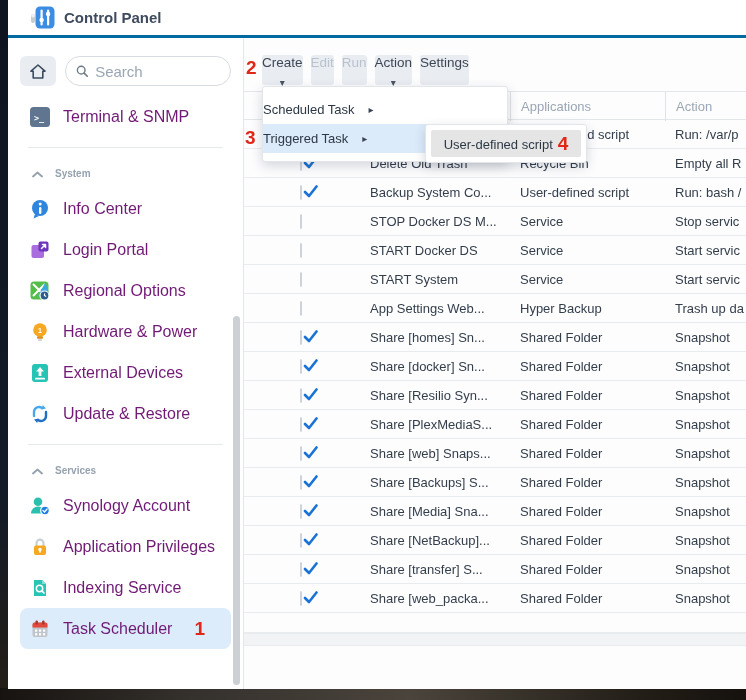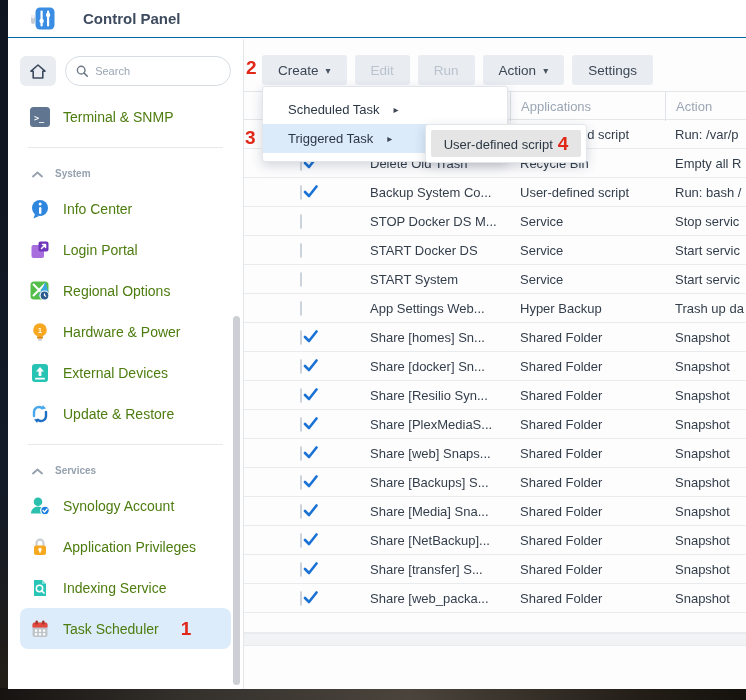--- a/index.html
+++ b/index.html
@@ -12,74 +12,74 @@
   .desktop-bottom {
     position:absolute; left:0; bottom:0; width:746px; height:12px;
     background:linear-gradient(90deg,#171310,#34302c 25%,#4a443c 55%,#241f18 85%,#15110d);
   }
   .window {
     position:absolute; left:8px; top:0; width:738px; height:689px;
     background:#ffffff; overflow:hidden;
   }
   
   .titlebar { position:absolute; left:0; top:0; right:0; height:38px; background:#fff;
-    border-bottom:1px solid #0369a1; display:flex; align-items:center; padding-left:22px;gap:19px; }
+    border-bottom:3px solid #0369a1; display:flex; align-items:center; padding-left:22px; }
   .app-icon { width:25px; height:25px; margin-right:9px; }
   .title { font-size:15px; font-weight:bold; color:#3e4b5e; }
   
   .sidebar { position:absolute; left:0; top:39px; bottom:0; width:236px; background:#fff;
     border-right:1px solid #e4e7ea; }
   .side-body { padding:17px 12px 0 12px; }
   .search-row { display:flex; gap:9px; margin-bottom:10px; }
   .home-btn { width:36px; height:30px; background:#e9edf1; border-radius:6px;
     display:flex; align-items:center; justify-content:center; flex:none; }
   .search-box { flex:1; height:30px; border:1px solid #d6dce2; border-radius:15px;
     display:flex; align-items:center; padding:0 10px; background:#fff; }
-  .search-box input { border:none; outline:none; width:100%; font-size:11px; color:#42505f;
+  .search-box input { border:none; outline:none; width:100%; font-size:15px; color:#42505f;
     font-family:"Liberation Sans",sans-serif; background:transparent; margin-left:7px; }
   .search-box input::placeholder { color:#9aa6b3; }
   .side-item { height:41px; display:flex; align-items:center; padding-left:10px;
     border-radius:8px; cursor:default; }
   .side-item .icn { width:20px; height:20px; margin-right:13px; flex:none; }
-  .side-item .lbl { font-size:14px; color:#4d7c0f; white-space:nowrap; }
+  .side-item .lbl { font-size:16px; color:#701a75; white-space:nowrap; }
   .side-item.selected { background:#dcecfb; }
   .side-divider { border:none; border-top:1px solid #e6e9ec; margin:10px 8px; }
   .section-head { height:30px; display:flex; align-items:center; padding-left:12px; gap:12px; }
   .section-head .lbl { font-size:10px; font-weight:bold; color:#95a1ae; }
   .ann { color:#e02718; font-weight:bold; font-size:19px; font-family:"Liberation Sans",sans-serif; }
   .side-item .ann { margin-left:22px; }
   .side-scroll { position:absolute; right:3px; top:277px; bottom:4px; width:7px;
     background:#ccd0d4; border-radius:4px; }
   
   .main { position:absolute; left:236px; top:39px; right:0; bottom:0; background:#fdfdfe; }
   .toolbar { padding:16px 0 0 18px; display:flex; gap:8px; }
-  .tbtn { height:30px; padding:0 16px; background:#e9edf2; border:none; border-radius:3px;
+  .tbtn { height:30px; padding:0 0; background:#e9edf2; border:none; border-radius:3px;
     font-size:13.5px; color:#3d4654; font-family:"Liberation Sans",sans-serif; display:flex;
-    align-items:center; gap:7px; cursor:pointer; }
+    align-items:center; gap:7px; cursor:pointer;flex-direction:column; }
   .tbtn .caret { font-size:10px; color:#4a5462; }
   .tbtn.disabled { color:#b9c2cd; cursor:default; }
   
   .table { position:absolute; left:0; top:52px; right:0; }
   .thead { display:grid; grid-template-columns:126px 140px 155px 1fr; height:29px;
     border-top:1px solid #e3e7ea; border-bottom:1px solid #e3e7ea; align-items:center; }
   .thead .hc { font-size:13px; color:#9aa6b3; height:29px; line-height:29px; overflow:hidden; white-space:nowrap; }
   .thead .hc.sep { border-left:1px solid #dfe3e7; padding-left:10px; }
   .trow { display:grid; grid-template-columns:126px 140px 155px 1fr; height:29px;
     border-bottom:1px solid #e9ecee; align-items:center; }
   .trow .cell { font-size:13px; color:#333e4b; white-space:nowrap; overflow:hidden; padding-right:6px; }
   .trow .cell.pad { padding-left:10px; }
   .cbwrap { margin-left:56px; position:relative; width:17px; height:17px; }
   .cb { position:absolute; inset:0; background:#fff; border:1px solid #ccd3da; border-radius:3px; }
   .cb svg { position:absolute; left:1px; top:-3px; overflow:visible; }
   .hscroll { height:13px; background:#f1f3f5; border-top:1px solid #e9ecee; border-bottom:1px solid #e9ecee; }
   
   .menu { position:absolute; left:254px; top:86px; width:246px; background:#fff;
     border:1px solid #e2e6ea; border-radius:3px; box-shadow:0 4px 12px rgba(30,40,60,.18);
     padding:8px 0; z-index:5; }
-  .mitem { height:29px; display:flex; align-items:center; padding-left:25px; font-size:13px;
+  .mitem { height:29px; display:flex; align-items:center; font-size:13px;
     color:#2c3845; cursor:pointer; }
   .mitem.hl { background:#dcebfa; }
   .mitem .arrow { font-size:10px; color:#3d4654; margin-left:14px; }
   .submenu { position:absolute; left:417px; top:124px; width:162px; background:#fff;
     border:1px solid #e2e6ea; border-radius:3px; box-shadow:0 4px 12px rgba(30,40,60,.18);
     padding:5px; z-index:6; }
   .smitem { height:27px; line-height:27px; background:#e5e5e5; border-radius:2px;
     font-size:13px; color:#2c3845; text-align:center; cursor:pointer; }
   .smitem .ann { font-size:19px; margin-left:5px; vertical-align:-1px; }
   .ann-abs { position:absolute; z-index:7; }

